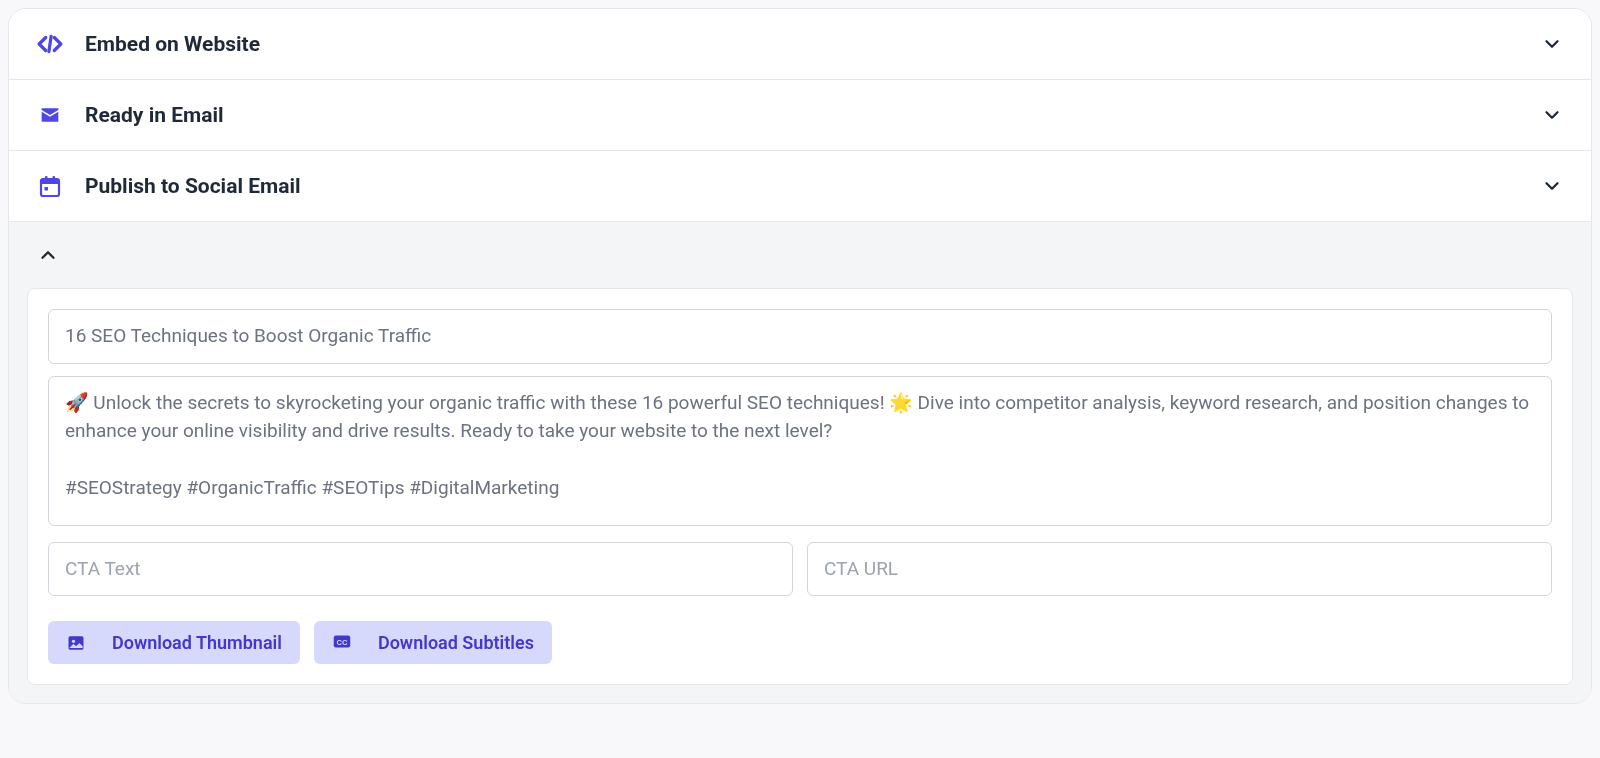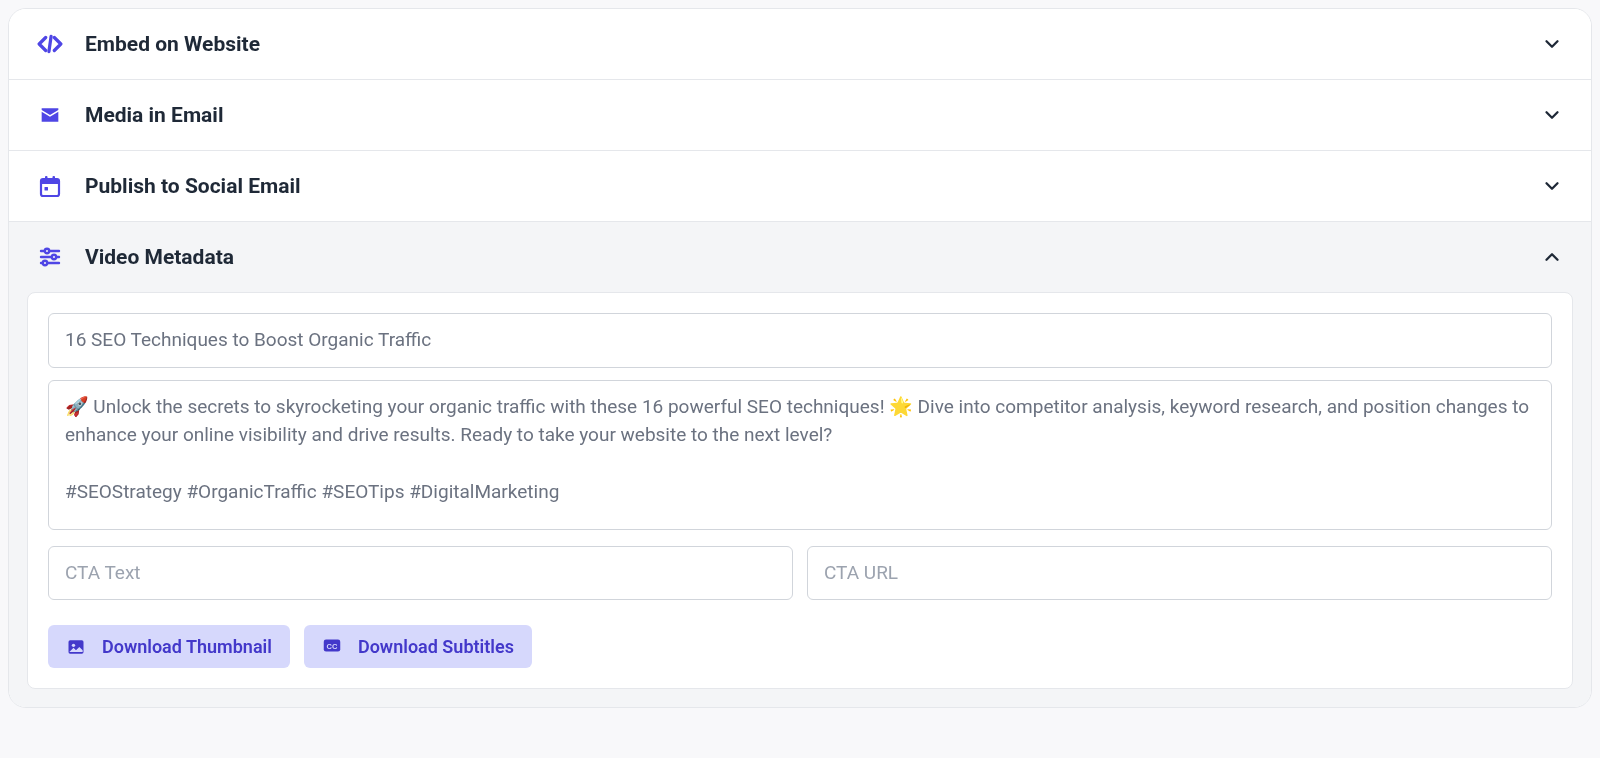--- a/index.html
+++ b/index.html
@@ -97,21 +97,21 @@
     .two-col .text-input {
       margin-bottom: 0;
     }
     .btn-row {
       display: flex;
       gap: 14px;
     }
     .btn {
       display: inline-flex;
       align-items: center;
-      gap: 16px;
+      gap: 26px;
       background: #d6d8fc;
       color: #4338ca;
       border: none;
       border-radius: 6px;
       padding: 11px 18px;
       font-size: 18px;
       font-weight: 600;
       cursor: pointer;
       font-family: inherit;
     }
@@ -146,21 +146,21 @@
     </span>
   </div>
 
   <div class="accordion-row">
     <div class="row-left">
       <span class="row-icon">
         <svg viewBox="0 0 24 24" width="26" height="20" fill="currentColor">
           <path d="M2 4h20v2l-10 6L2 6V4zm0 4l10 6 10-6v12H2V8z"></path>
         </svg>
       </span>
-      <span class="row-title">Media in Email</span>
+      <span class="row-title">Ready in Email</span>
     </div>
     <span class="chevron">
       <svg viewBox="0 0 24 24" width="22" height="22" fill="none" stroke="currentColor" stroke-width="2.5" stroke-linecap="round" stroke-linejoin="round">
         <polyline points="6 9 12 15 18 9"></polyline>
       </svg>
     </span>
   </div>
 
   <div class="accordion-row">
     <div class="row-left">
@@ -176,33 +176,20 @@
       <span class="row-title">Publish to Social Email</span>
     </div>
     <span class="chevron">
       <svg viewBox="0 0 24 24" width="22" height="22" fill="none" stroke="currentColor" stroke-width="2.5" stroke-linecap="round" stroke-linejoin="round">
         <polyline points="6 9 12 15 18 9"></polyline>
       </svg>
     </span>
   </div>
 
   <div class="accordion-row expanded-header">
-    <div class="row-left">
-      <span class="row-icon">
-        <svg viewBox="0 0 24 24" width="24" height="24" fill="none" stroke="currentColor" stroke-width="2.4" stroke-linecap="round">
-          <line x1="3" y1="6" x2="21" y2="6"></line>
-          <circle cx="9" cy="6" r="2.2" fill="#f4f5f7"></circle>
-          <line x1="3" y1="12" x2="21" y2="12"></line>
-          <circle cx="16" cy="12" r="2.2" fill="#f4f5f7"></circle>
-          <line x1="3" y1="18" x2="21" y2="18"></line>
-          <circle cx="7" cy="18" r="2.2" fill="#f4f5f7"></circle>
-        </svg>
-      </span>
-      <span class="row-title">Video Metadata</span>
-    </div>
     <span class="chevron">
       <svg viewBox="0 0 24 24" width="22" height="22" fill="none" stroke="currentColor" stroke-width="2.5" stroke-linecap="round" stroke-linejoin="round">
         <polyline points="6 15 12 9 18 15"></polyline>
       </svg>
     </span>
   </div>
 
   <div class="expanded-body-wrap">
     <div class="expanded-body">
 

